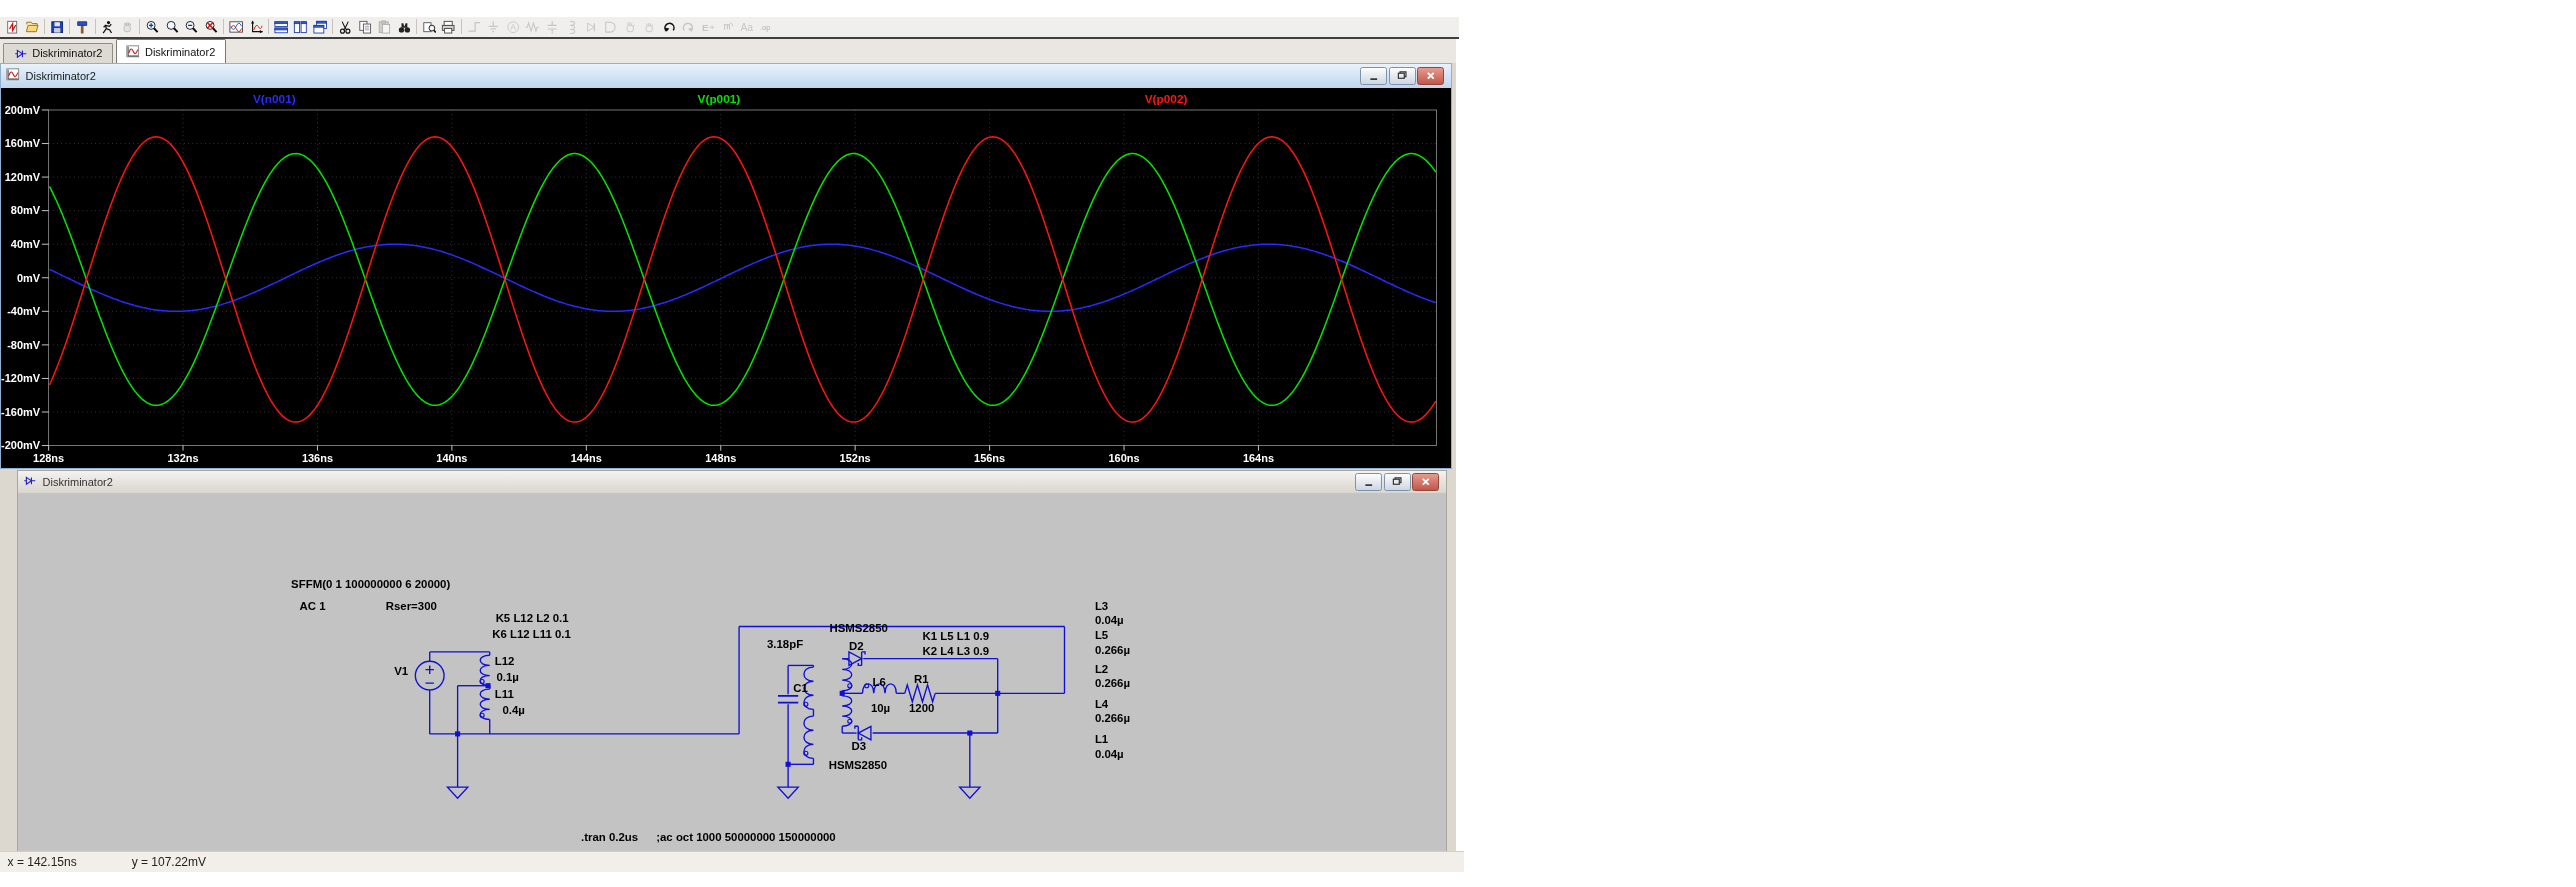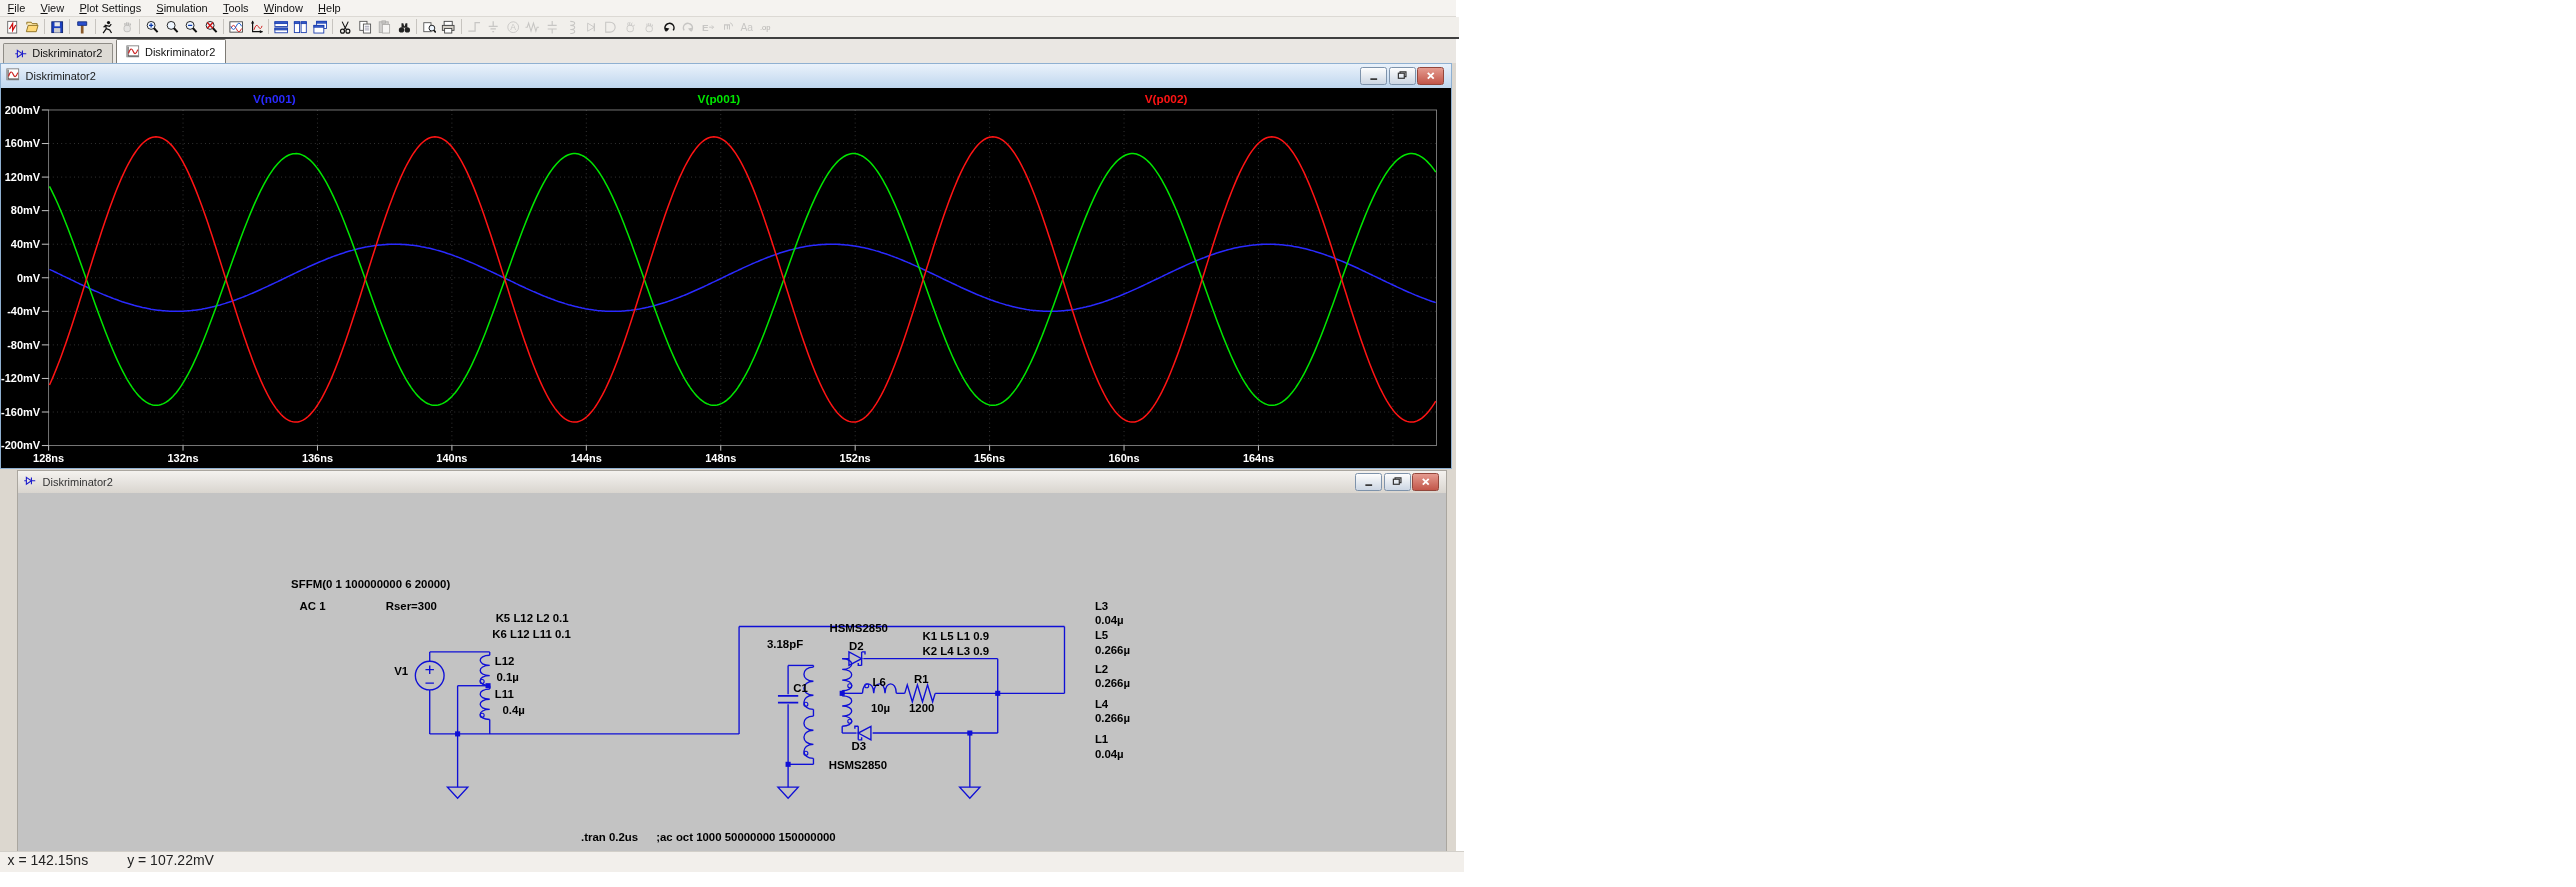--- a/index.html
+++ b/index.html
@@ -37,37 +37,28 @@
   .wb.close{background:linear-gradient(#e59b8f,#c2564a);border-color:#93473c;}
   .pw-client{position:relative;width:100%;height:377px;background:#000;}
   
   .schematic-window{position:absolute;left:17px;top:470px;width:1428px;height:381px;
                     border:1.7px solid #aaa69f;background:#c3c3c3;}
   .sw-title{height:22px;background:linear-gradient(#f4f2ef,#d9d5cf);display:flex;
             align-items:center;padding:0 5px;gap:6px;font-size:11px;color:#333;}
   .sw-client{position:relative;width:100%;height:355px;background:#c3c3c3;text-align:right;}
   
   .statusbar{position:absolute;left:0;top:851px;width:1456px;height:20px;background:#f2efeb;
-             border-top:0.8px solid #d2cfc9;display:flex;align-items:flex-start;gap:39px;
-             padding-left:7.6px;font-size:14px;color:#222;}
+             border-top:0.8px solid #d2cfc9;display:flex;align-items:center;gap:55px;
+             padding-left:7.6px;font-size:12px;color:#222;}
   svg text{font-family:"Liberation Sans",sans-serif;}
 </style>
 </head>
 <body>
 
 <div class="canvas">
-  <div class="menubar" id="menubar">
-      <span class="mi"><u>F</u>ile</span>
-      <span class="mi"><u>V</u>iew</span>
-      <span class="mi"><u>P</u>lot Settings</span>
-      <span class="mi"><u>S</u>imulation</span>
-      <span class="mi"><u>T</u>ools</span>
-      <span class="mi"><u>W</u>indow</span>
-      <span class="mi"><u>H</u>elp</span>
-    </div>
   <div class="toolbar" id="toolbar">
       <span class="tb-icon" style="color: rgb(17, 17, 17);">
         <svg width="14.4" height="14.4" viewBox="0 0 16 16">
           <rect x="3" y="1.5" width="10" height="13" fill="#fff" stroke="#666"></rect>
           <path d="M5 10 L8.5 4 L8.5 11.5 L12 5.5" stroke="#cc1111" fill="none" stroke-width="1.4"></path>
         </svg>
       </span>
       <span class="tb-icon" style="color: rgb(17, 17, 17);">
         <svg width="14.4" height="14.4" viewBox="0 0 16 16">
           <path d="M2 5 V2.5 H7 L8 4 H13.5 V6" fill="#ffe9a8" stroke="#8a6d1d"></path>

